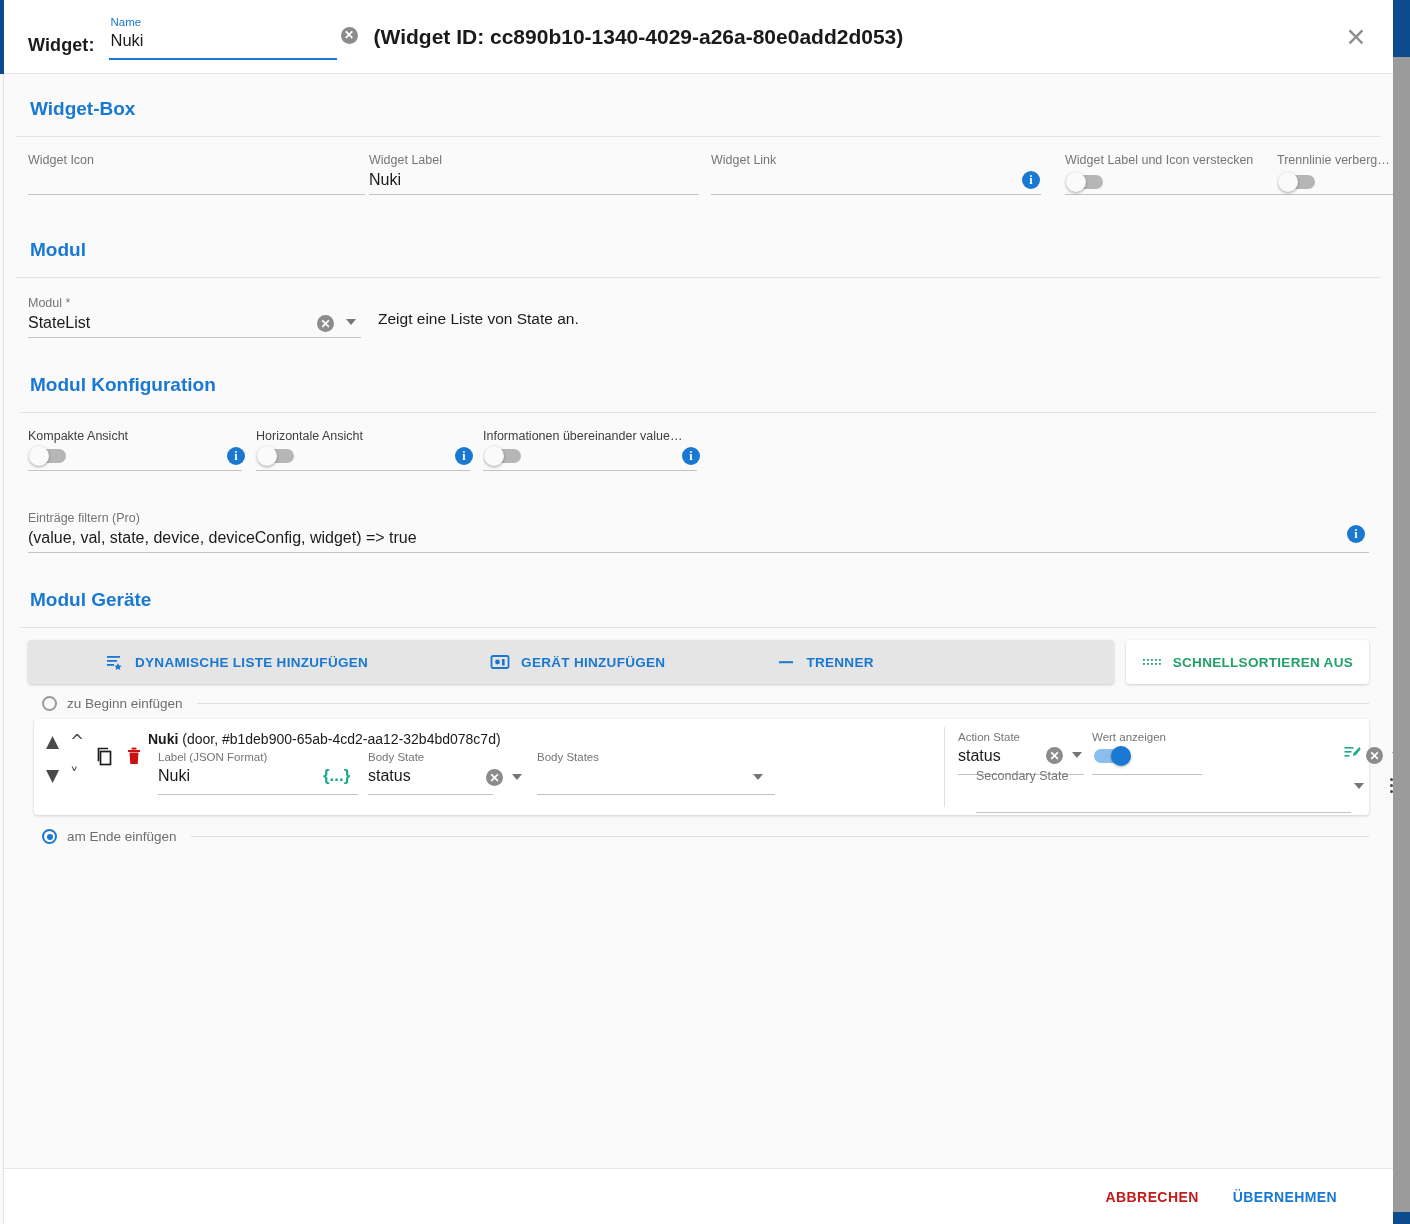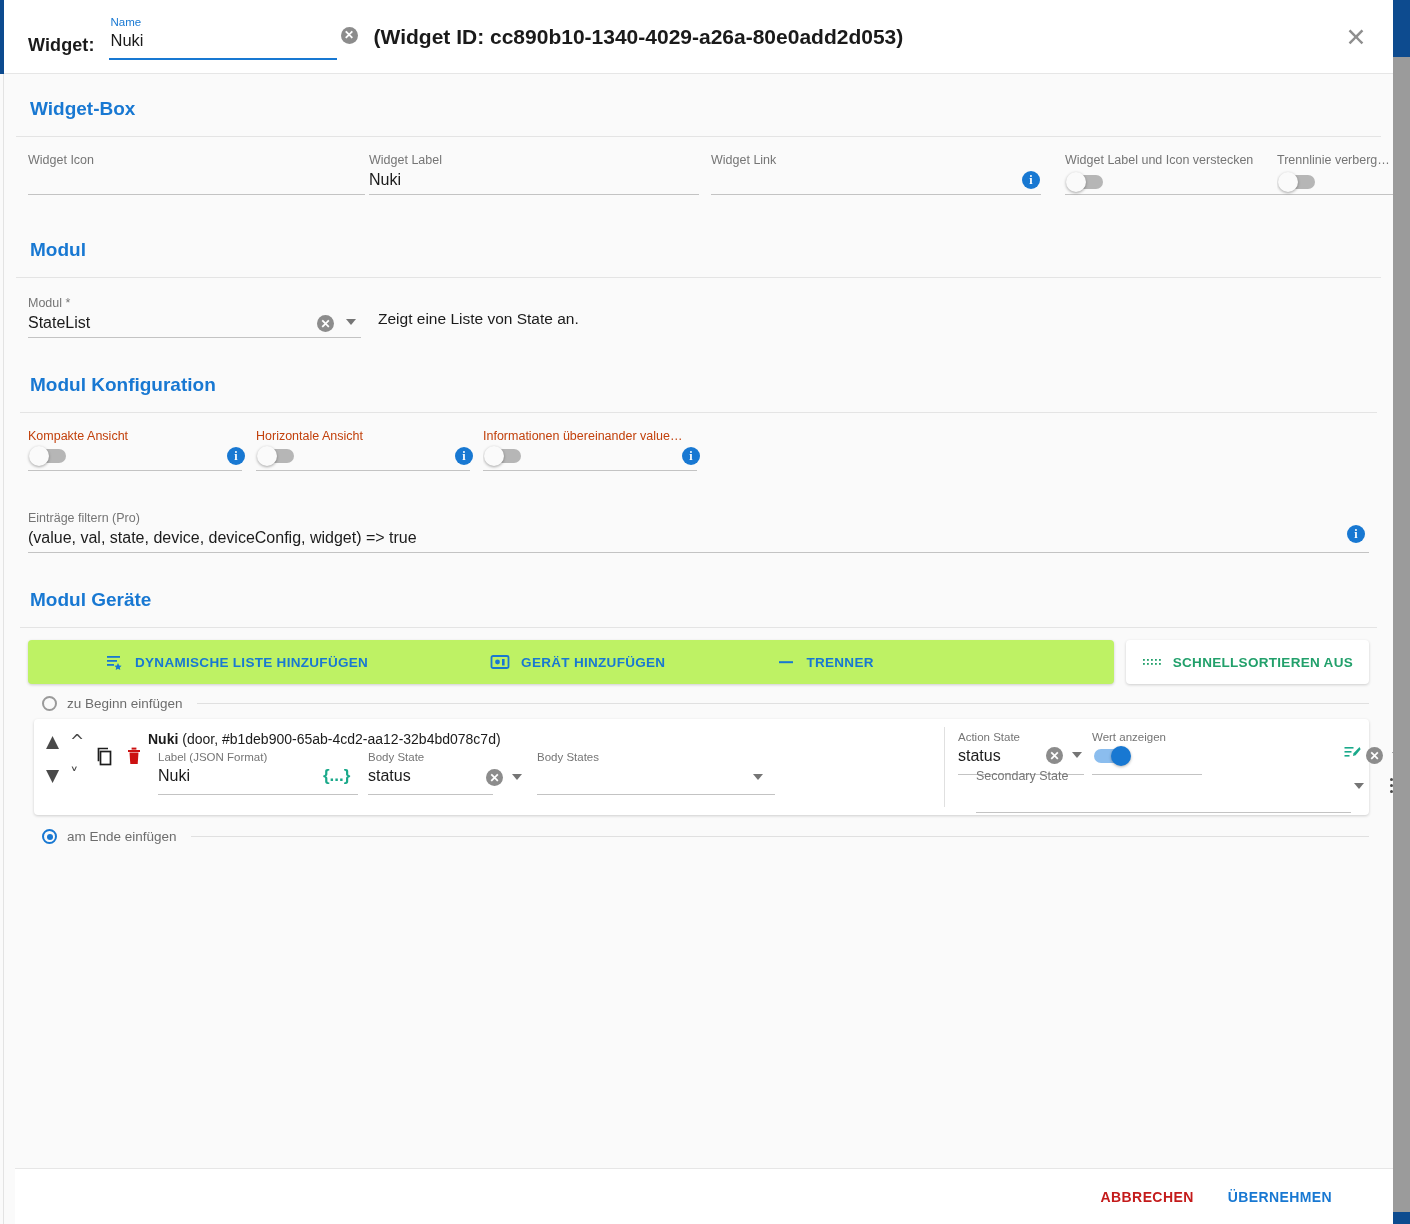--- a/index.html
+++ b/index.html
@@ -165,38 +165,38 @@
   }
   .modul-desc {
     position: absolute; left: 350px; top: 20px;
     font-size: 15.5px; color: #1b1b1b;
   }
 
   
   .mk-row { position: relative; height: 66px; margin: 10px 24px 0 24px; }
   .mk-cell { position: absolute; top: 0; height: 56px; }
   .mk-cell .mlabel {
-    position: absolute; left: 0; top: 6px; font-size: 12.5px; color: #c2410c;
+    position: absolute; left: 0; top: 6px; font-size: 12.5px; color: #404040;
     white-space: nowrap; overflow: hidden; text-overflow: ellipsis;
   }
   .mk-cell .munder {
     position: absolute; left: 0; right: 0; bottom: 8px; height: 1px; background: #c3c3c3;
   }
 
   
   .filter-row { position: relative; margin: 16px 24px 0 24px; height: 62px; }
 
   
   .dev-toolbar {
     margin: 12px 24px 0 24px;
     display: flex; align-items: stretch; gap: 12px;
   }
   .tb-main {
     flex: 1 1 auto;
-    background: #bef264;
+    background: #e5e5e5;
     border-radius: 4px;
     box-shadow: 0 1px 3px rgba(0,0,0,.18);
     display: flex; align-items: center;
     height: 44px;
     padding: 0 6px;
   }
   .tb-alt {
     flex: 0 0 232px;
     background: #ffffff;
     border-radius: 4px;
@@ -290,25 +290,25 @@
     position: absolute; top: 8px; width: 1px; height: 80px; background: #e0e0e0;
   }
   .dots-v {
     position: absolute; cursor: pointer;
     display: flex; flex-direction: column; gap: 3px; align-items: center;
   }
   .dots-v span { width: 3px; height: 3px; border-radius: 50%; background: #4a4a4a; }
 
   
   .footer {
-    position: absolute; left: 15px; bottom: 0; width: 1389px; height: 56px;
+    position: absolute; left: 4px; bottom: 0; width: 1389px; height: 56px;
     background: #ffffff;
     border-top: 1px solid #e6e6e6;
     display: flex; align-items: center; justify-content: flex-end;
-    padding-right: 72px; gap: 34px;
+    padding-right: 56px; gap: 34px;
   }
   .foot-btn {
     font-size: 14px; font-weight: bold; letter-spacing: .4px; cursor: pointer;
   }
   .foot-btn.cancel { color: #c41b1b; }
   .foot-btn.apply { color: #1878d2; }
 </style>
 </head>
 <body>
 

